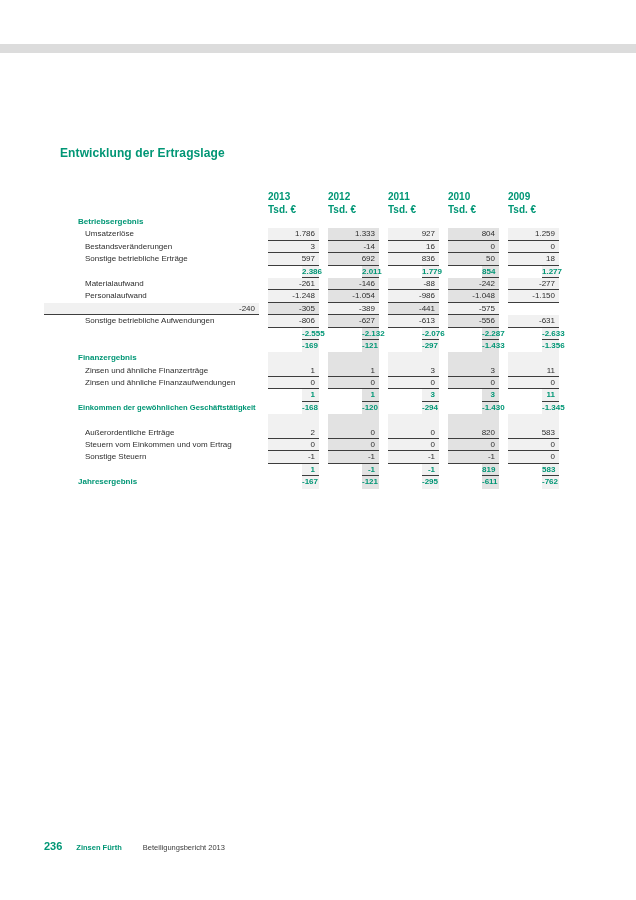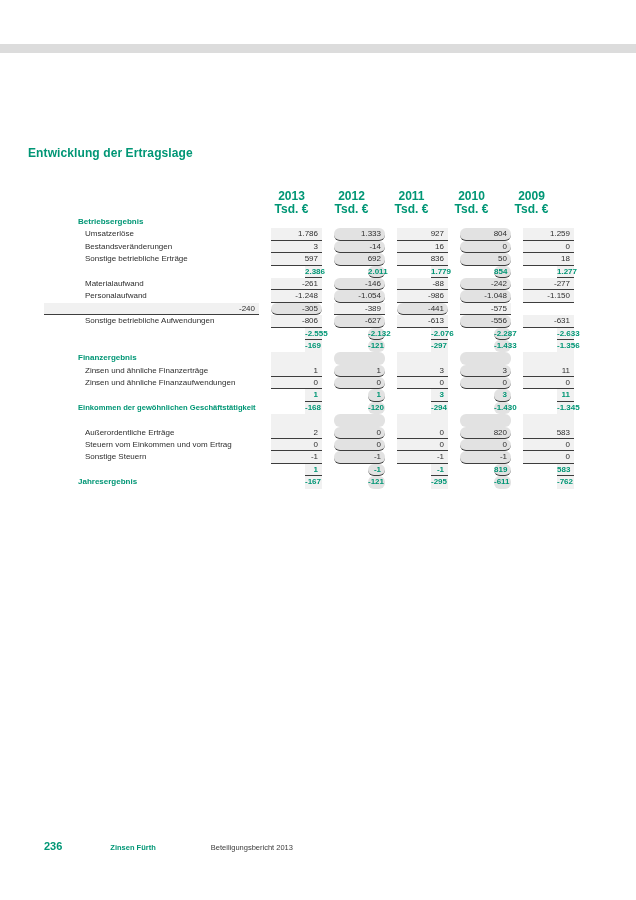--- a/index.html
+++ b/index.html
@@ -2,36 +2,36 @@
 <html><head>
 <meta charset="utf-8">
 <style>
   html,body{margin:0;padding:0;}
   body{
     width:636px;height:900px;background:#ffffff;position:relative;overflow:hidden;
     font-family:"Liberation Sans","DejaVu Sans",sans-serif;
     -webkit-font-smoothing:antialiased;
   }
   .top-bar{position:absolute;left:0;top:44px;width:636px;height:9px;background:#dcdcdc;}
-  .page-title{position:absolute;left:28px;top:146px;font-size:12px;font-weight:bold;color:#009675;letter-spacing:.1px;}
+  .page-title{position:absolute;left:60px;top:146px;font-size:12px;font-weight:bold;color:#009675;letter-spacing:.1px;}
   .table-wrap{position:absolute;left:44px;top:190px;width:515px;}
   .grid-row{display:grid;grid-template-columns:215px 51px 51px 51px 51px 51px;column-gap:9px;}
   .hdr{height:26px;}
-  .hdr .ycell{text-align:center;padding-right:4px;color:#009675;font-weight:bold;font-size:12px;line-height:13px;}
-  .row{height:12.4px;gap:12px;}
+  .hdr .ycell{text-align:left;padding-right:4px;color:#009675;font-weight:bold;font-size:10px;line-height:13px;}
+  .row{height:12.4px;}
   .cell{font-size:8px;line-height:12.4px;height:12.4px;box-sizing:border-box;white-space:nowrap;overflow:visible;color:#2e2e2e;}
   .lab.item{padding-left:41px;}
   .lab.sect{padding-left:34px;color:#009675;font-weight:bold;}
   .lab.sect.long{font-size:7.6px;}
   .val{text-align:right;padding-right:4px;}
   .val.light{background:#f1f1f1;}
-  .val.dark{background:#e2e2e2;border-radius:6px;}
+  .val.dark{background:#e2e2e2;}
   .val.bordered{border-bottom:1px solid #3d3d3d;}
   .val.green{color:#009675;font-weight:bold;margin-left:34px;}
-  .footer{position:absolute;left:44px;top:840px;display:flex;align-items:baseline;gap:34px;}
+  .footer{position:absolute;left:44px;top:840px;display:flex;align-items:baseline;}
   .pg-num{font-size:11px;font-weight:bold;color:#009675;}
   .brand{margin-left:14px;font-size:7.5px;font-weight:bold;color:#009675;}
   .doc{margin-left:21px;font-size:7.5px;color:#3c3c3c;}
 </style>
 </head>
 <body>
 
 <div class="top-bar"></div>
 
 <div class="page-title">Entwicklung der Ertragslage</div>

